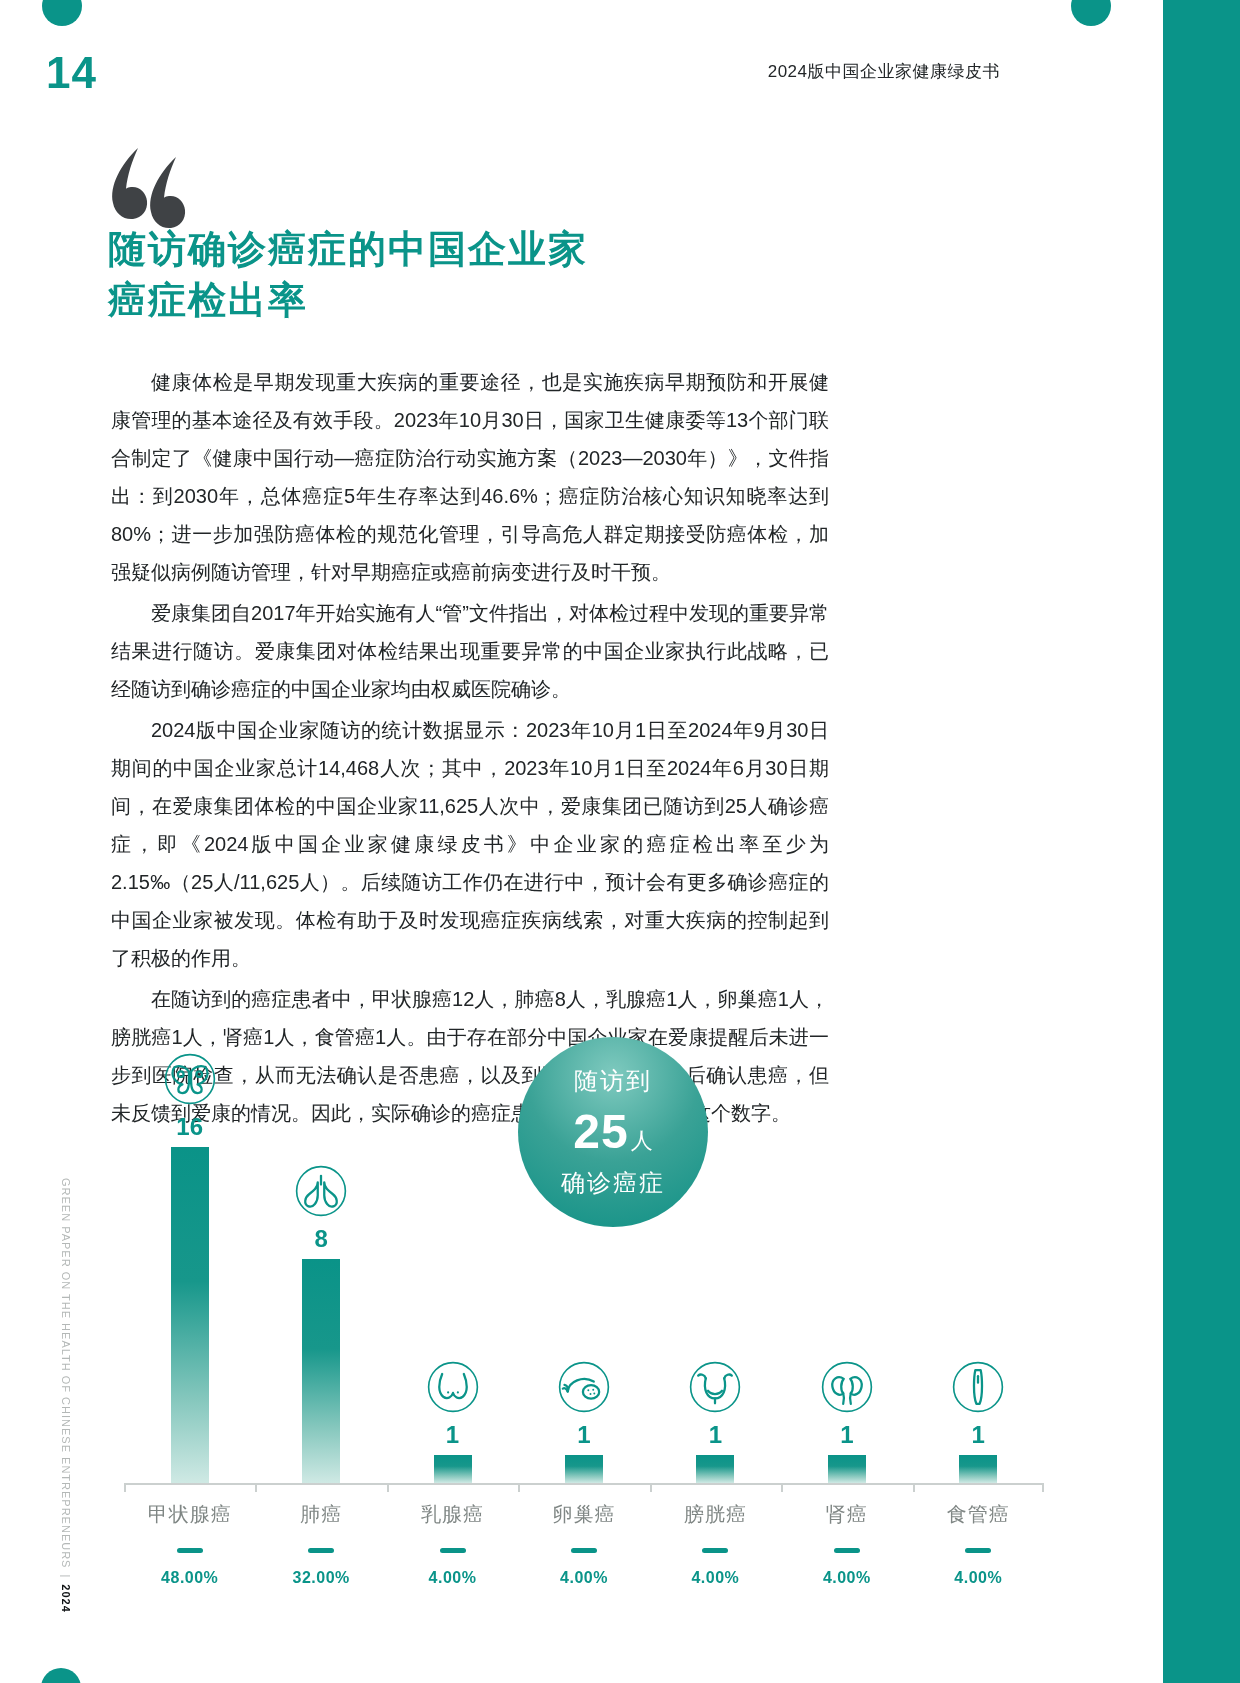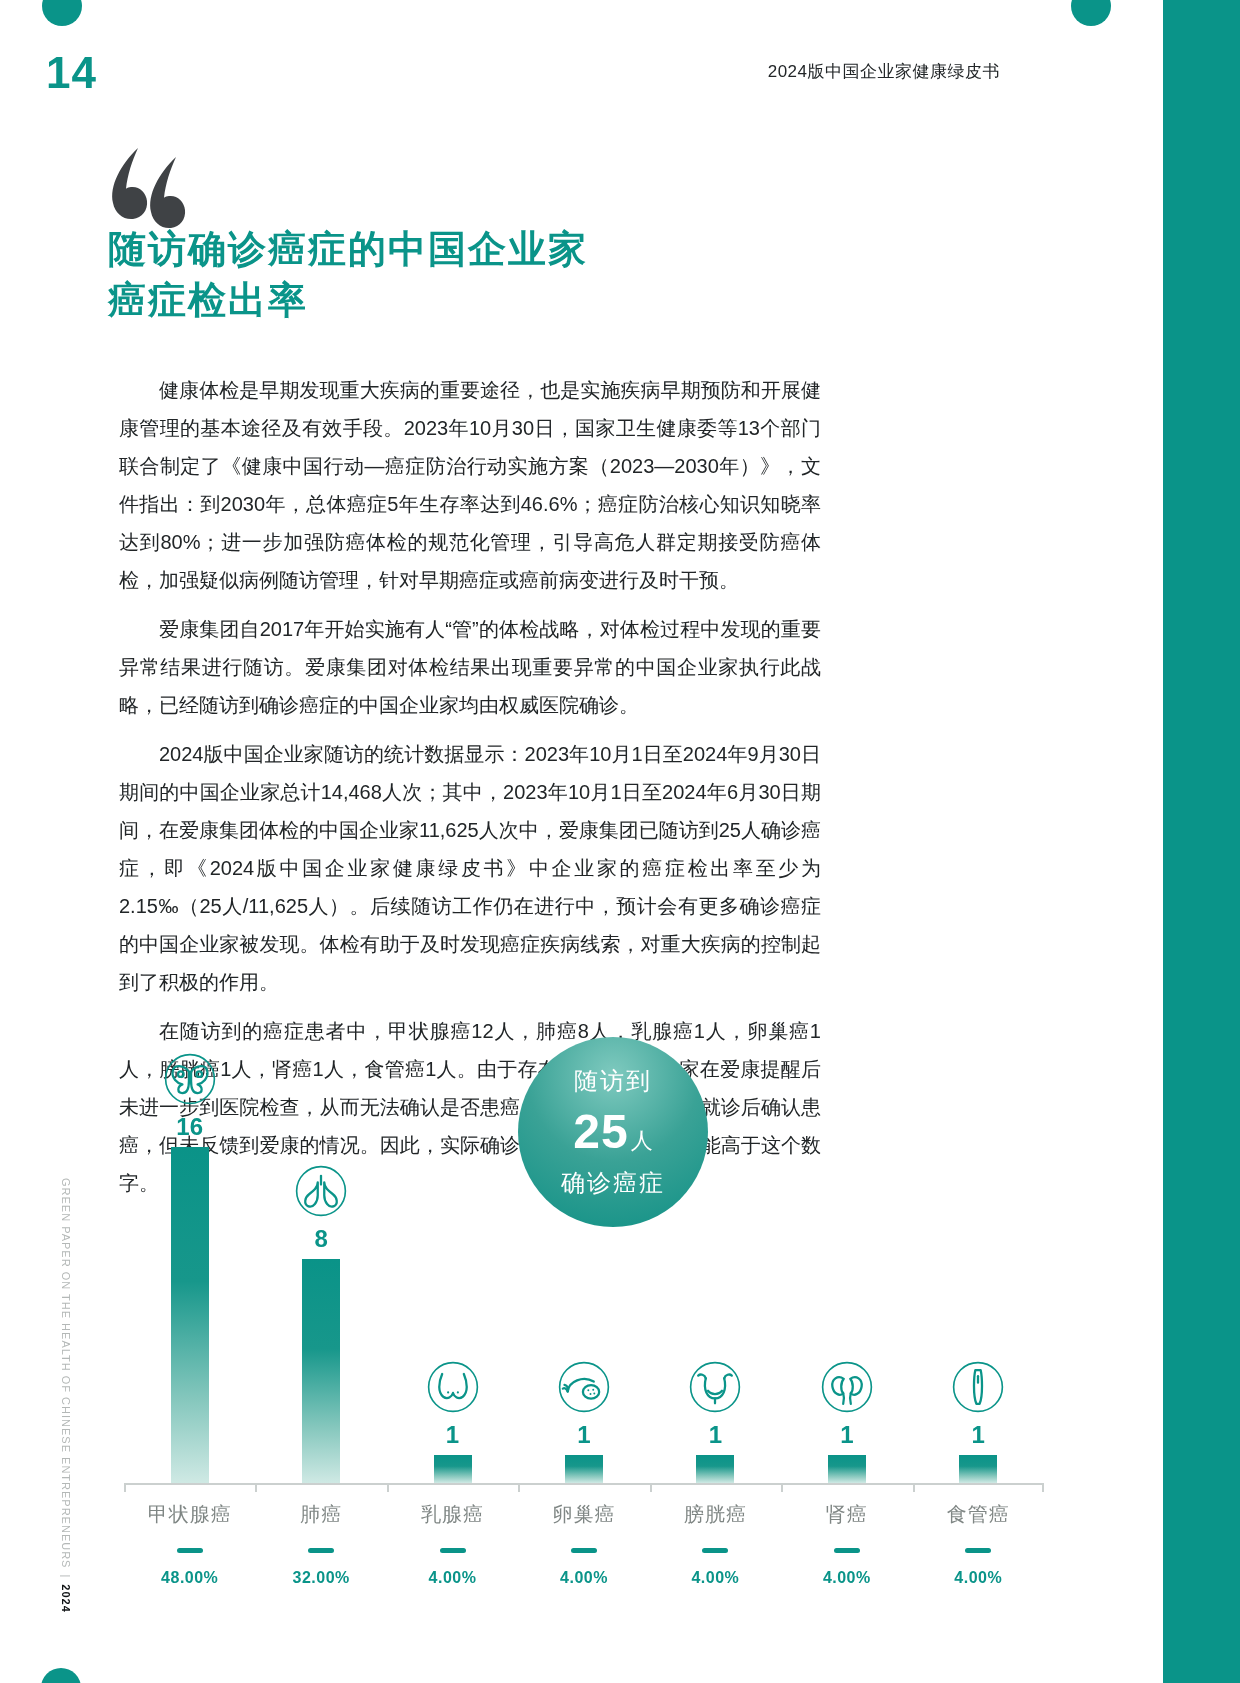--- a/index.html
+++ b/index.html
@@ -17,21 +17,21 @@
 
   .page-number { position:absolute; left:46px; top:48px; font-size:44px; font-weight:700; color:#0a9489; letter-spacing:1px; }
   .header-right { position:absolute; top:60px; right:240px; font-size:17px; color:#222628; letter-spacing:0.5px; }
 
   .quote-svg { position:absolute; left:106px; top:146px; }
   .quote-svg path { fill:#3f4245; }
 
   .page-title { position:absolute; left:108px; top:224px; font-size:38px; line-height:51px; font-weight:700; color:#0a9489; letter-spacing:2px; }
 
   .body-text { position:absolute; left:108px; top:360px; width:724px; font-size:20px; line-height:38px; text-align:justify; color:#212527; }
-  .body-text p { margin:11px; text-indent:2em; }
+  .body-text p { margin:3px; text-indent:2em; }
 
   
   .chart { position:absolute; left:124px; top:1045px; width:920px; }
   .chart-columns { display:flex; width:920px; }
   .chart-col { flex:1 1 0; display:flex; flex-direction:column; align-items:center; }
   .col-plot { height:438px; display:flex; flex-direction:column; align-items:center; justify-content:flex-end; }
   .icon-circle { width:52px; height:52px; margin-bottom:8px; }
   .icon-svg { width:52px; height:52px; }
   .icon-svg * { fill:none; stroke:#0a9489; stroke-width:2.1; stroke-linecap:round; stroke-linejoin:round; }
   .icon-svg .ring { stroke-width:1.5; }
@@ -81,21 +81,21 @@
     <path transform="translate(38,9)" d="M32 2 C15 18 3 40 7 57 C9 67 17 74 27 73 C36 72 42 64 41 55 C40 46 33 40 25 41 C23 41.2 21.5 41.8 20 42.8 C21.5 29 26 15 32 2 Z"></path>
   </svg>
 
   <div class="page-title">
     <div>随访确诊癌症的中国企业家</div>
     <div>癌症检出率</div>
   </div>
 
   <div class="body-text">
     <p>健康体检是早期发现重大疾病的重要途径，也是实施疾病早期预防和开展健康管理的基本途径及有效手段。2023年10月30日，国家卫生健康委等13个部门联合制定了《健康中国行动—癌症防治行动实施方案（2023—2030年）》，文件指出：到2030年，总体癌症5年生存率达到46.6%；癌症防治核心知识知晓率达到80%；进一步加强防癌体检的规范化管理，引导高危人群定期接受防癌体检，加强疑似病例随访管理，针对早期癌症或癌前病变进行及时干预。</p>
-    <p>爱康集团自2017年开始实施有人“管”的体检战略，对体检过程中发现的重要异常结果进行随访。爱康集团对体检结果出现重要异常的中国企业家执行此战略，已经随访到确诊癌症的中国企业家均由权威医院确诊。</p>
+    <p>爱康集团自2017年开始实施有人“管”文件指出，对体检过程中发现的重要异常结果进行随访。爱康集团对体检结果出现重要异常的中国企业家执行此战略，已经随访到确诊癌症的中国企业家均由权威医院确诊。</p>
     <p>2024版中国企业家随访的统计数据显示：2023年10月1日至2024年9月30日期间的中国企业家总计14,468人次；其中，2023年10月1日至2024年6月30日期间，在爱康集团体检的中国企业家11,625人次中，爱康集团已随访到25人确诊癌症，即《2024版中国企业家健康绿皮书》中企业家的癌症检出率至少为2.15‰（25人/11,625人）。后续随访工作仍在进行中，预计会有更多确诊癌症的中国企业家被发现。体检有助于及时发现癌症疾病线索，对重大疾病的控制起到了积极的作用。</p>
     <p>在随访到的癌症患者中，甲状腺癌12人，肺癌8人，乳腺癌1人，卵巢癌1人，膀胱癌1人，肾癌1人，食管癌1人。由于存在部分中国企业家在爱康提醒后未进一步到医院检查，从而无法确认是否患癌，以及到医院进一步就诊后确认患癌，但未反馈到爱康的情况。因此，实际确诊的癌症患者数量有可能高于这个数字。</p>
   </div>
 
   <div class="chart">
     <div class="chart-columns" id="chart-columns">
         <div class="chart-col">
           <div class="col-plot">
             <div class="icon-circle"><svg class="icon-svg" viewBox="0 0 48 48" aria-hidden="true">
                 <circle class="ring" cx="24" cy="24" r="22.5"></circle>

